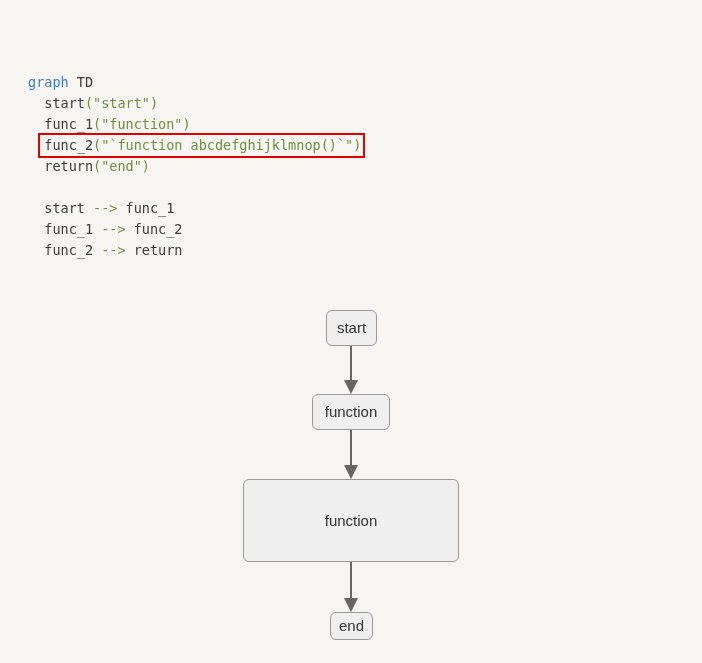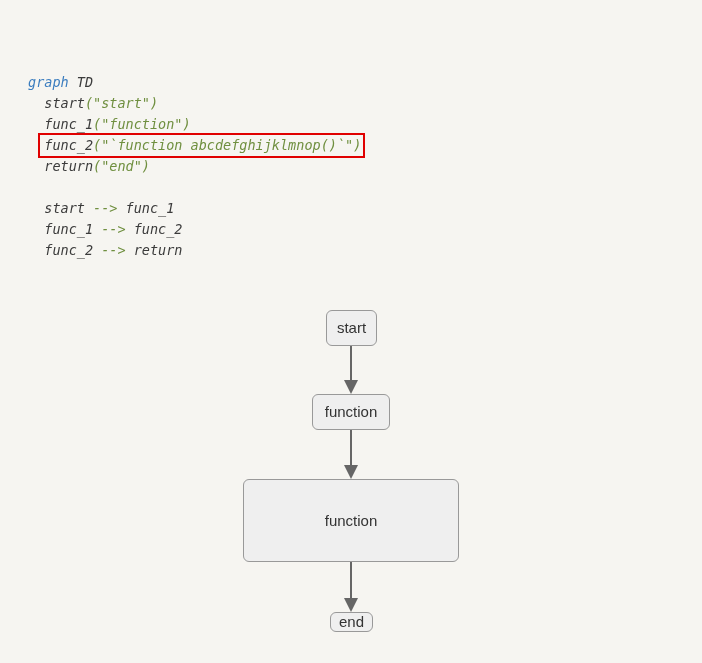--- a/index.html
+++ b/index.html
@@ -18,21 +18,20 @@
   
   #code-block {
     position: absolute;
     left: 28px;
     top: 30px;
     font-family: "DejaVu Sans Mono", monospace;
     font-size: 13.5px;
     line-height: 21px;
     white-space: pre;
     color: #3b3b3b;
-    font-style: italic;
   }
   .code-line {
     white-space: pre;
     height: 21px;
   }
   .code-line.blank { height: 21px; }
   .tok-kw      { color: #3b7dbf; }
   .tok-plain   { color: #3b3b3b; }
   .tok-punct   { color: #6f8f3f; }
   .tok-str     { color: #6f8f3f; }
@@ -75,21 +74,21 @@
     font-family: "Liberation Sans", sans-serif;
     font-size: 15px;
     line-height: 22px;
     text-align: center;
   }
   .node-label-line { display: block; }
 
   #node-start    { left: 326px; top: 20px;  width: 51px;  height: 36px; }
   #node-func1    { left: 312px; top: 104px; width: 78px;  height: 36px; }
   #node-func2    { left: 243px; top: 189px; width: 216px; height: 83px; }
-  #node-end      { left: 330px; top: 322px; width: 43px;  height: 20px; }
+  #node-end      { left: 330px; top: 322px; width: 43px;  height: 28px; }
 
   .edge-svg {
     position: absolute;
     left: 0; top: 0;
     width: 702px; height: 373px;
     overflow: visible;
   }
   .edge-line {
     stroke: #666666;
     stroke-width: 2;

